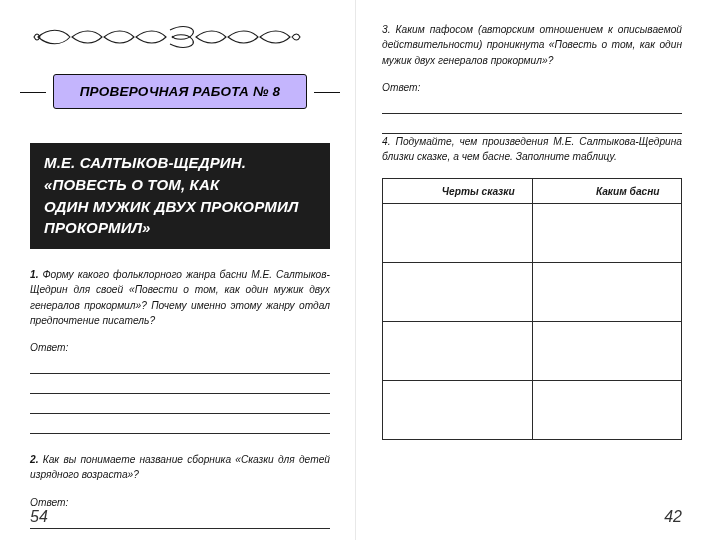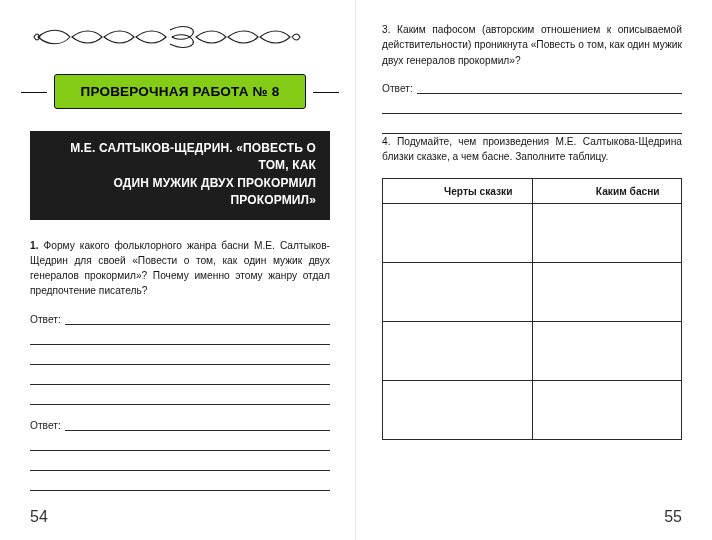--- a/index.html
+++ b/index.html
@@ -23,20 +23,21 @@
     position: absolute;
     left: 0; top: 0;
     width: 712px;
     height: 540px;
     display: flex;
   }
   .leaf {
     position: relative;
     box-sizing: border-box;
     height: 540px;
+    font-style: italic;
   }
   .leaf-left {
     width: 356px;
     padding: 22px 26px 0 30px;
   }
   .leaf-right {
     width: 356px;
     padding: 22px 30px 0 26px;
   }
   .gutter {
@@ -62,43 +63,43 @@
     justify-content: center;
   }
   .title-plate-inner {
     position: relative;
     border: 1px solid #111;
     border-radius: 3px;
     padding: 9px 26px;
     font-size: 13.5px;
     font-weight: bold;
     letter-spacing: 0.2px;
-    background: #84cc16;
+    background: #c4b5fd;
     color: #000;
   }
   .title-plate-inner::before,
   .title-plate-inner::after {
     content: "";
     position: absolute;
     top: 50%;
     width: 26px;
     height: 1px;
     background: #111;
   }
   .title-plate-inner::before { left: -34px; }
   .title-plate-inner::after { right: -34px; }
 
   
   .banner {
-    margin: 22px 0 0 0;
+    margin: 34px 0 0 0;
     background: #1d1d1d;
     color: #ffffff;
     padding: 9px 14px 10px 14px;
-    text-align: right;
-    font-size: 12px;
+    text-align: left;
+    font-size: 15px;
     font-weight: bold;
     line-height: 1.45;
     letter-spacing: 0.15px;
     position: relative;
   }
   .banner::before {
     content: "";
     position: absolute;
     left: 0; right: 0; top: -4px;
     height: 2px;
@@ -121,21 +122,22 @@
     line-height: 1.5;
     text-align: justify;
     color: #151515;
   }
 
   
   .answer-label {
     font-size: 10.2px;
     margin-top: 14px;
     display: flex;
-    align-items: flex-end;
+    align-items: flex-start;
+    flex-direction: column;
   }
   .answer-label .lbl { margin-right: 4px; }
   .answer-label .rule {
     flex: 1;
     border-bottom: 1px solid #2a2a2a;
     height: 11px;
   }
   .rules .rule-line {
     border-bottom: 1px solid #2a2a2a;
     height: 19px;
@@ -223,20 +225,24 @@
         <span class="lbl">Ответ:</span>
         <span class="rule"></span>
       </div>
       <div class="rules">
         <div class="rule-line"></div>
         <div class="rule-line"></div>
         <div class="rule-line"></div>
         <div class="rule-line"></div>
       </div>
 
+      <div class="q">
+        <span class="num">2.</span>
+        <span>Как вы понимаете название сборника «Сказки для детей изрядного возраста»?</span>
+      </div>
 
       <div class="answer-label">
         <span class="lbl">Ответ:</span>
         <span class="rule"></span>
       </div>
       <div class="rules">
         <div class="rule-line"></div>
         <div class="rule-line"></div>
         <div class="rule-line"></div>
       </div>
@@ -286,18 +292,18 @@
             <td></td>
             <td></td>
           </tr>
           <tr>
             <td></td>
             <td></td>
           </tr>
         </tbody>
       </table>
 
-      <div class="folio folio-right">55</div>
+      <div class="folio folio-right">42</div>
     </div>
 
     <div class="gutter"></div>
   </div>
 </div>
 
 </body></html>

